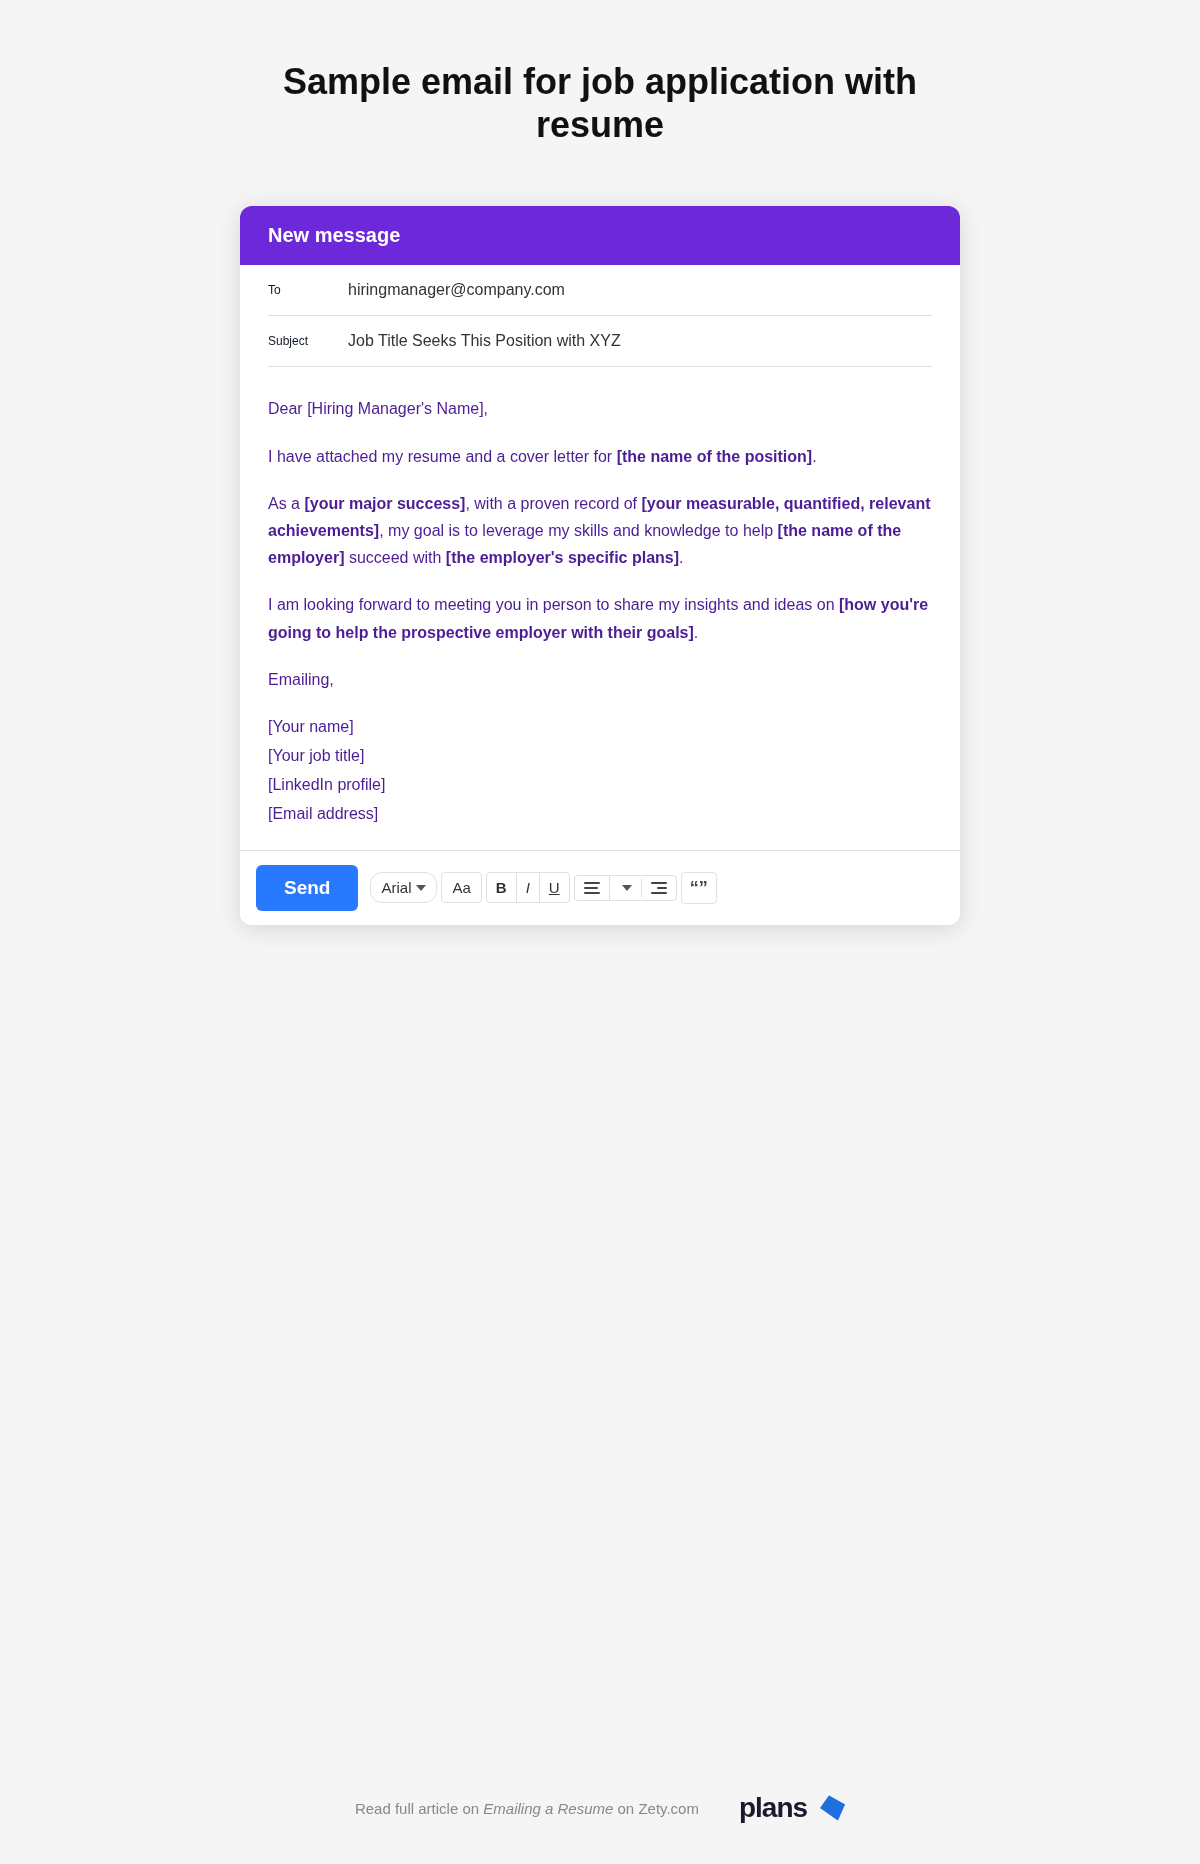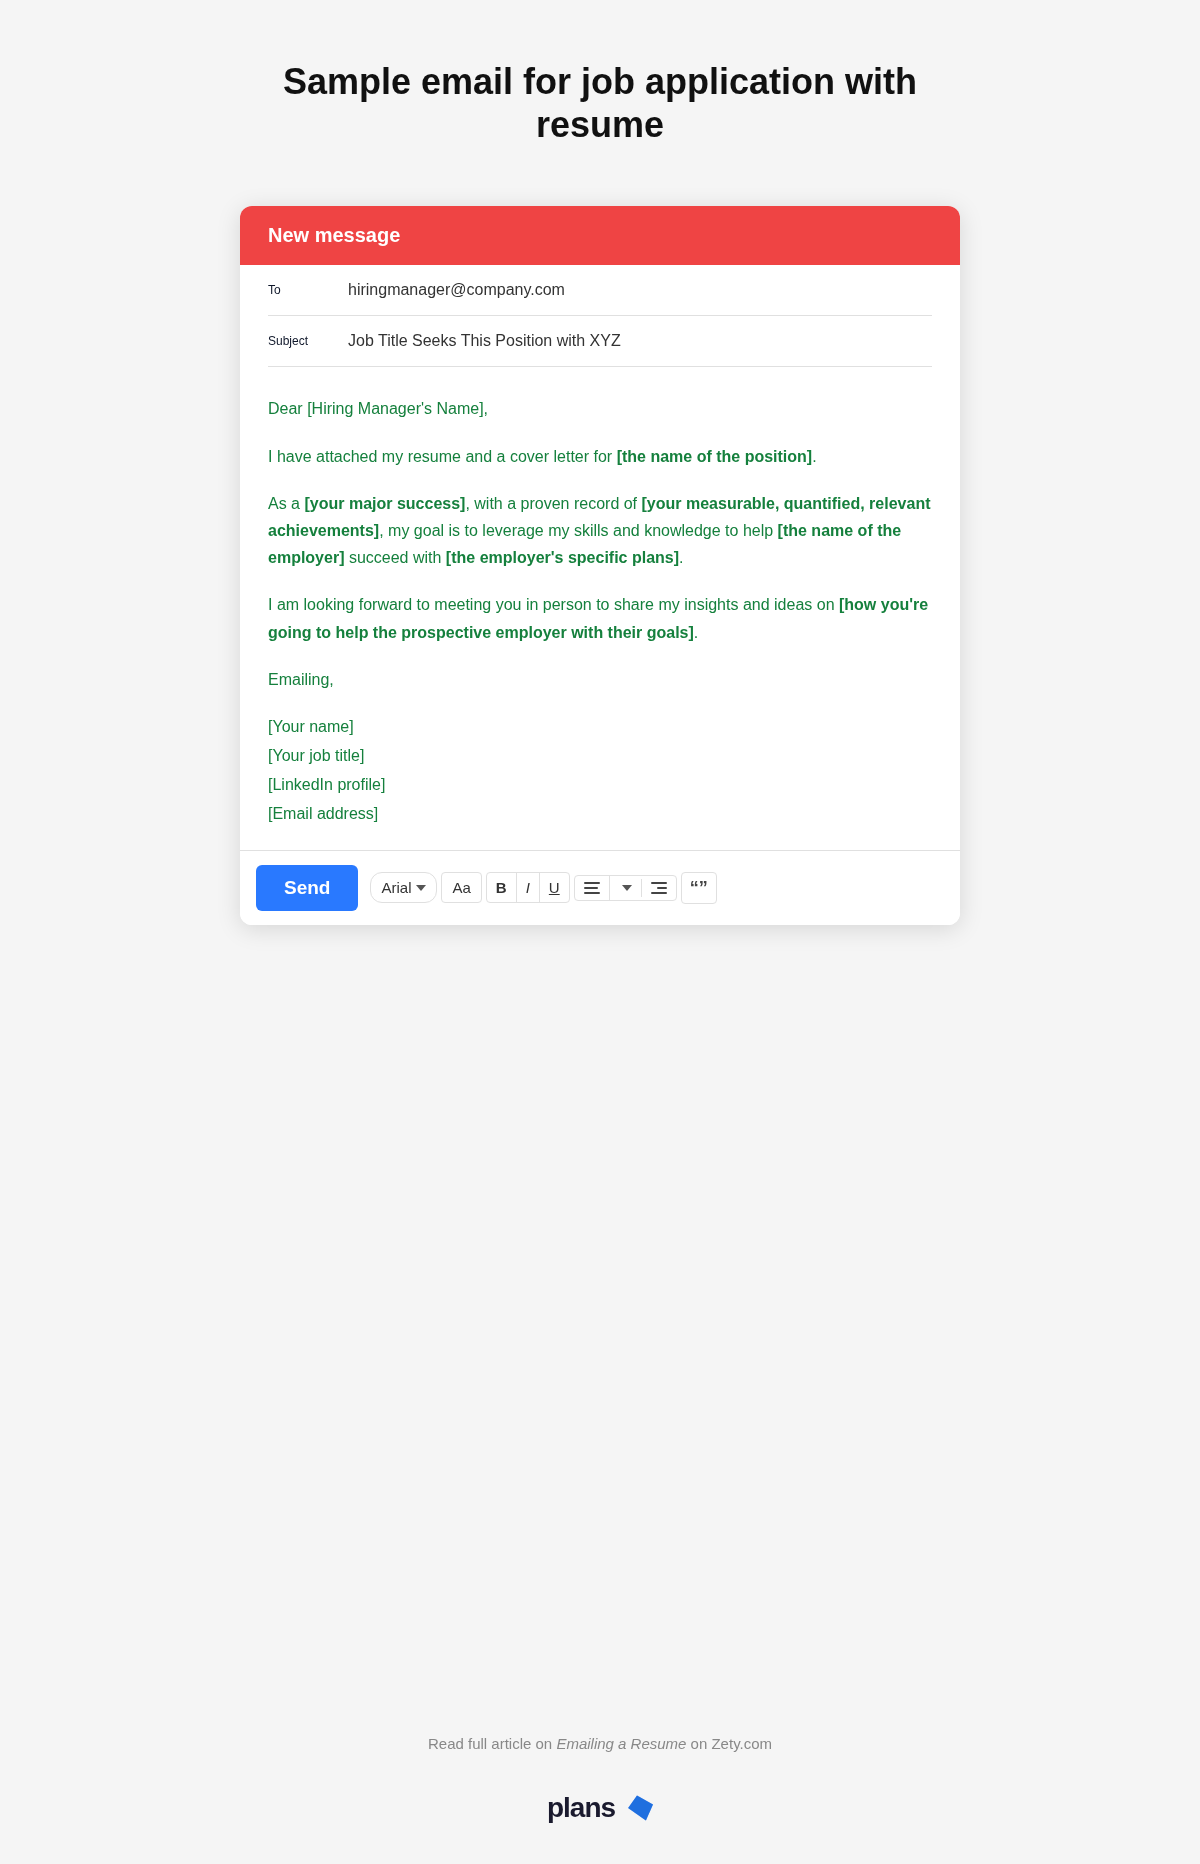--- a/index.html
+++ b/index.html
@@ -32,21 +32,21 @@
     .email-card {
       background: #fff;
       border-radius: 12px;
       box-shadow: 0 4px 24px rgba(0,0,0,0.13);
       width: 720px;
       overflow: hidden;
       margin-bottom: 60px;
     }
 
     .email-header {
-      background: #ef4444;
+      background: #6d28d9;
       padding: 18px 28px;
     }
 
     .email-header-title {
       color: #fff;
       font-size: 20px;
       font-weight: 700;
     }
 
     .email-fields {
@@ -69,21 +69,21 @@
     }
 
     .email-field-value {
       color: #333;
       font-size: 16px;
     }
 
     .email-body {
       padding: 28px 28px 20px;
       font-size: 16px;
-      color: #15803d;
+      color: #4c1d95;
       line-height: 1.7;
     }
 
     .email-body p {
       margin-bottom: 20px;
     }
 
     .email-body .bold {
       font-weight: 700;
     }
@@ -184,21 +184,20 @@
       text-decoration: underline;
     }
 
     .footer {
       display: flex;
       align-items: center;
       justify-content: center;
       width: 720px;
       gap: 40px;
       margin-top: auto;
-      flex-direction: column;
     }
 
     .footer-text {
       color: #888;
       font-size: 15px;
     }
 
     .footer-text em {
       font-style: italic;
     }

